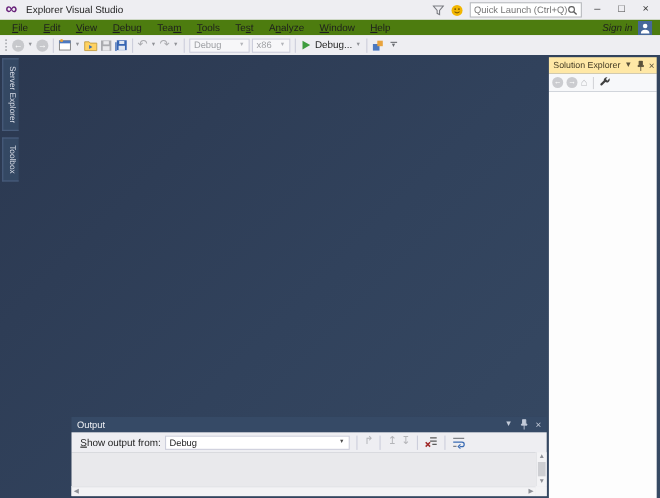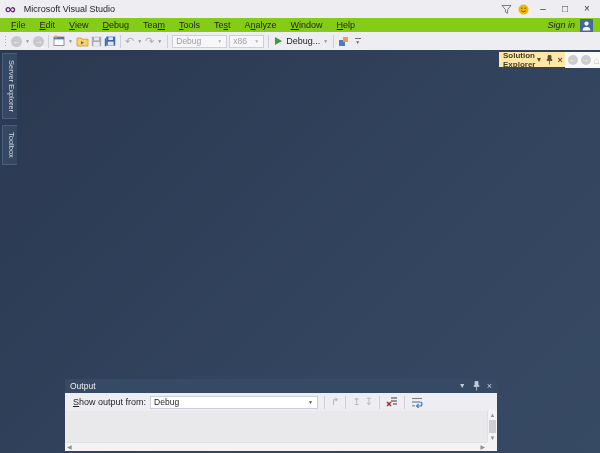--- a/index.html
+++ b/index.html
@@ -11,21 +11,21 @@
   .titlebar { height:18px; display:flex; align-items:center; padding:0 5px; gap:6px; background:#eeeef2; }
   .vslogo { color:#68217a; font-size:15px; font-weight:bold; line-height:14px; }
   .apptitle { font-size:9px; color:#1e1e1e; margin-left:2px; }
   .titlebar .spacer { flex:1; }
   .tb-icon { display:flex; align-items:center; }
   .quicklaunch { width:102px; height:14px; border:1px solid #b6b8bd; background:#fff; display:flex; align-items:center; padding:0 3px; }
   .quicklaunch input { border:none; outline:none; flex:1; font-size:8.5px; font-family:"Liberation Sans",sans-serif; color:#767676; width:80px; background:transparent; }
   .winbtn { width:16px; text-align:center; font-size:10px; color:#3b3b3b; line-height:14px; }
 
   
-  .menubar { height:14px; display:flex; align-items:center; padding-left:4px; background:#84cc16; }
+  .menubar { height:14px; display:flex; align-items:center; padding-left:4px; background:#4d7c0f; }
   .menu-item { padding:0 7px; font-size:9px; white-space:nowrap; }
   .signin-wrap { margin-left:auto; display:flex; align-items:center; gap:5px; padding-right:7px; }
   .signin { font-size:9px;font-style:italic; }
 
   
   .toolbar { height:18px; display:flex; align-items:center; background:#eeeef2; gap:2px; padding:0 2px; }
   .grip { width:3px; height:12px; margin:0 2px;
           background-image:radial-gradient(circle,#aeb0b5 38%,transparent 45%); background-size:3px 3px; }
   .tsep { width:1px; height:13px; background:#cccedb; margin:0 2px; }
   .circlebtn { width:11px; height:11px; border-radius:50%; background:#c7c8cc; color:#fff;
@@ -65,21 +65,21 @@
   .vscroll { position:absolute; top:0; right:0; bottom:9px; width:10px; background:#f3f3f5; border-left:1px solid #e0e1e5;
              display:flex; flex-direction:column; align-items:center; justify-content:space-between; }
   .vscroll .a, .hscroll .a { font-size:6px; color:#8e9097; line-height:8px; }
   .vthumb { position:absolute; top:9px; left:1px; width:7px; height:13px; background:#cdced2; }
   .hscroll { position:absolute; left:0; right:10px; bottom:0; height:9px; background:#f3f3f5; border-top:1px solid #e0e1e5;
              display:flex; align-items:center; justify-content:space-between; padding:0 2px; }
   .scorner { position:absolute; right:0; bottom:0; width:10px; height:9px; background:#f3f3f5; }
 
   
   .splitter { width:2px; }
-  .sepanel { width:98px; display:flex; flex-direction:row; margin-top:2px;font-weight:bold; }
+  .sepanel { width:98px; display:flex; flex-direction:column; margin-top:2px; }
   .se-titlebar { height:15px; background:#ffe8a6; color:#433a23; font-size:8px; display:flex; align-items:center; padding:0 2px 0 4px; }
   .se-titlebar .pane-ctl { color:#5a513a; gap:4px; }
   .se-toolbar { height:16px; background:#f7f8fa; display:flex; align-items:center; gap:3px; padding:0 3px; }
   .se-circle { width:10px; height:10px; border-radius:50%; background:#cbccd0; color:#fff; font-size:7px; line-height:10px; text-align:center; }
   .se-home { font-size:10px; color:#b9babe; line-height:11px; }
   .se-sep { width:1px; height:11px; background:#d4d5d9; margin:0 2px; }
   .se-content { flex:1; background:#fdfdfd; }
   .se-tabs { height:16px; background:#30425c; display:flex; gap:1px; align-items:stretch; padding-top:1px; }
   .se-tab { font-size:8px; padding:2px 3px 0 3px; color:#fff; background:#4d6082; white-space:nowrap; overflow:hidden; }
   .se-tab.active { background:#ffffff; color:#1e1e1e; }
@@ -93,34 +93,43 @@
   u { text-decoration:underline; }
   svg { display:block; }
 </style>
 </head>
 <body>
 
 <div class="window">
 
   <div class="titlebar">
     <span class="vslogo">∞</span>
-    <span class="apptitle">Microsoft Visual Studio</span>
+    <span class="apptitle">Explorer Visual Studio</span>
     <span class="spacer"></span>
     <span class="tb-icon">
       <svg width="11" height="11" viewBox="0 0 11 11">
           <path d="M1 1.5 h9 l-3.4 4 v3.8 l-2.2-1.2 V5.5 Z" fill="none" stroke="#7a7c82" stroke-width="1"></path>
         </svg>
     </span>
     <span class="tb-icon">
       <svg width="11" height="11" viewBox="0 0 11 11">
           <circle cx="5.5" cy="5.5" r="5" fill="#f2b600"></circle>
           <circle cx="3.8" cy="4.2" r="0.8" fill="#6e4f00"></circle>
           <circle cx="7.2" cy="4.2" r="0.8" fill="#6e4f00"></circle>
           <path d="M3.2 6.8 q2.3 2 4.6 0" fill="none" stroke="#6e4f00" stroke-width="0.9"></path>
         </svg>
+    </span>
+    <span class="quicklaunch">
+      <input type="text" placeholder="Quick Launch (Ctrl+Q)" style="">
+      <span>
+        <svg width="9" height="9" viewBox="0 0 9 9">
+            <circle cx="3.6" cy="3.6" r="2.6" fill="none" stroke="#5b5b5b" stroke-width="1"></circle>
+            <line x1="5.6" y1="5.6" x2="8.2" y2="8.2" stroke="#5b5b5b" stroke-width="1.2"></line>
+          </svg>
+      </span>
     </span>
     <span class="winbtn">–</span>
     <span class="winbtn">□</span>
     <span class="winbtn">×</span>
   </div>
 
   <div class="menubar">
     <span class="menu-item"><u>F</u>ile</span>
     <span class="menu-item"><u>E</u>dit</span>
     <span class="menu-item"><u>V</u>iew</span>

